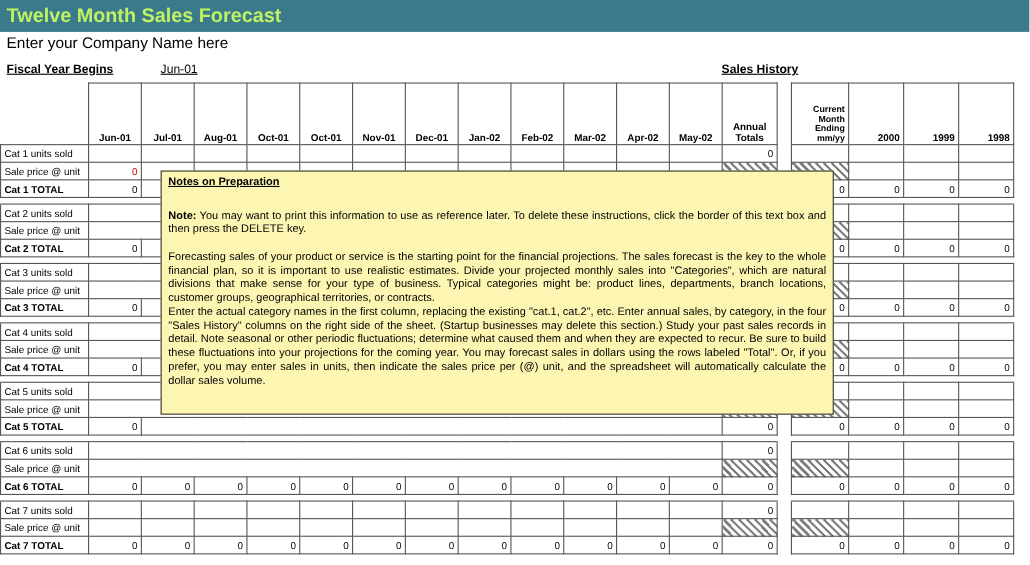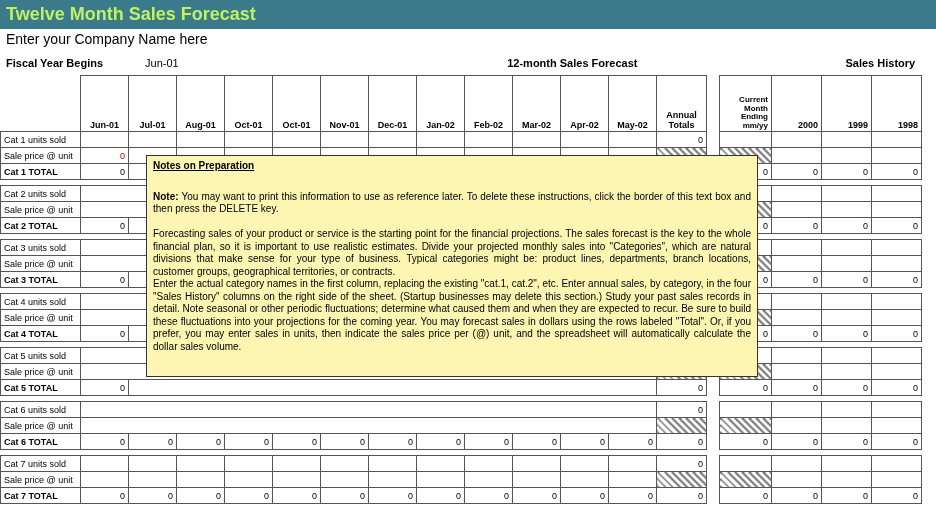--- a/index.html
+++ b/index.html
@@ -19,27 +19,28 @@
   }
   .company {
     font-size: 14px;
     padding: 2px 6px 8px 6px;
   }
   .meta-row {
     display: flex;
     padding: 2px 6px 6px 6px;
     font-size: 11px;
     font-weight: bold;
+    text-decoration: underline;
   }
   .meta-row .fyb { width: 140px; }
   .meta-row .fyb-val { width: 60px; font-weight: normal; }
   .meta-row .spacer-mid { width: 280px; }
   .meta-row .title-12m { text-align: center; width: 180px; }
   .meta-row .spacer2 { width: 170px; }
-  .meta-row .hist-title { text-align: center; width: 100px; }
+  .meta-row .hist-title { width: 100px; }
 
   .sheet { position: relative; display: flex; gap: 12px; padding: 0 0 6px 0; }
   table { border-collapse: collapse; }
   th, td {
     border: 1px solid #555;
     padding: 1px 3px;
     height: 16px;
     font-size: 9px;
     white-space: nowrap;
   }
@@ -80,21 +81,20 @@
 
 <div class="header-bar">
   <span>Twelve Month Sales Forecast</span>
 </div>
 <div class="company">Enter your Company Name here</div>
 
 <div class="meta-row">
   <div class="fyb">Fiscal Year Begins</div>
   <div class="fyb-val">Jun-01</div>
   <div class="spacer-mid"></div>
-  <div class="title-12m">12-month Sales Forecast</div>
   <div class="spacer2"></div>
   <div class="hist-title">Sales History</div>
 </div>
 
 <div class="sheet">
 
   <table class="left-table">
     <tbody>
         <tr>
       <th class="tall" style="border:none;"></th>

